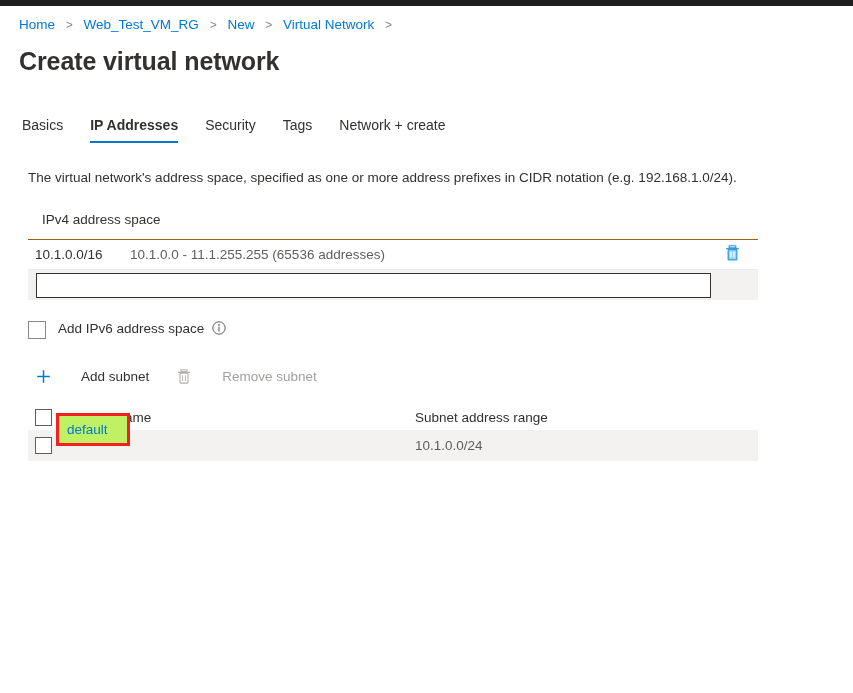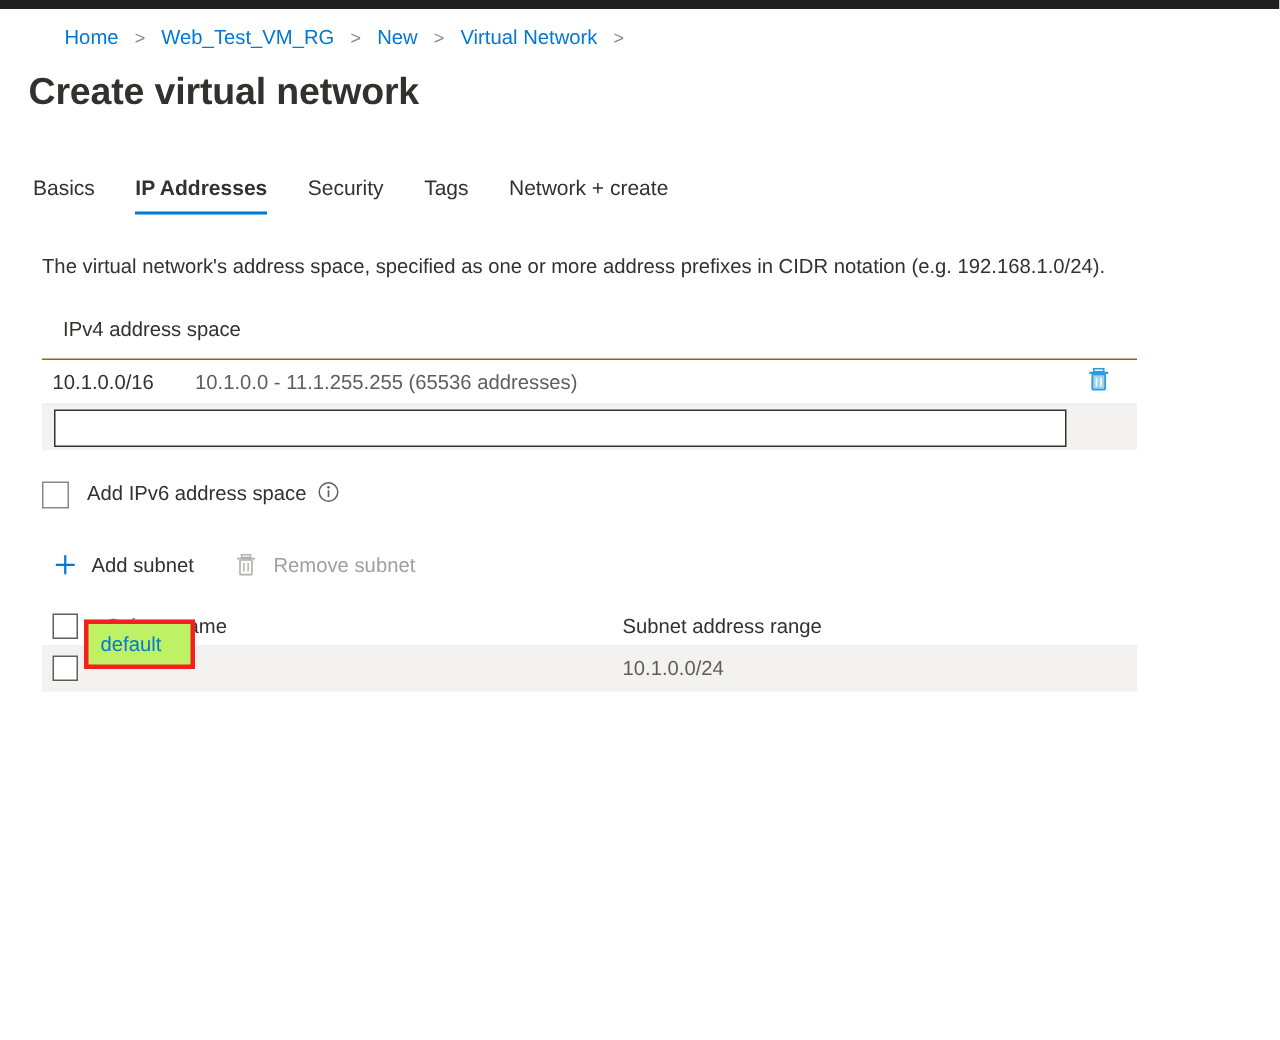--- a/index.html
+++ b/index.html
@@ -25,21 +25,20 @@
     background: #1f1f1f;
     width: 100%;
   }
 
   
   .breadcrumb {
     padding: 10px 0 0 19px;
     font-size: 13.5px;
     line-height: 18px;
     white-space: nowrap;
-    margin-left: 24px;
   }
   .crumb {
     color: #0078d4;
     text-decoration: none;
     cursor: pointer;
   }
   .crumb-sep {
     color: #8a8886;
     margin: 0 7px;
     font-size: 12px;
@@ -192,20 +191,21 @@
     margin: 25px 0 0 6px;
     height: 24px;
   }
   .tb-btn {
     display: flex;
     align-items: center;
     font-size: 13.5px;
     color: #323130;
     cursor: pointer;
     margin-right: 26px;
+    gap: 20px;
   }
   .tb-btn.disabled {
     color: #a19f9d;
     cursor: default;
   }
   .tb-icon {
     display: inline-flex;
     align-items: center;
     justify-content: center;
     width: 18px;

